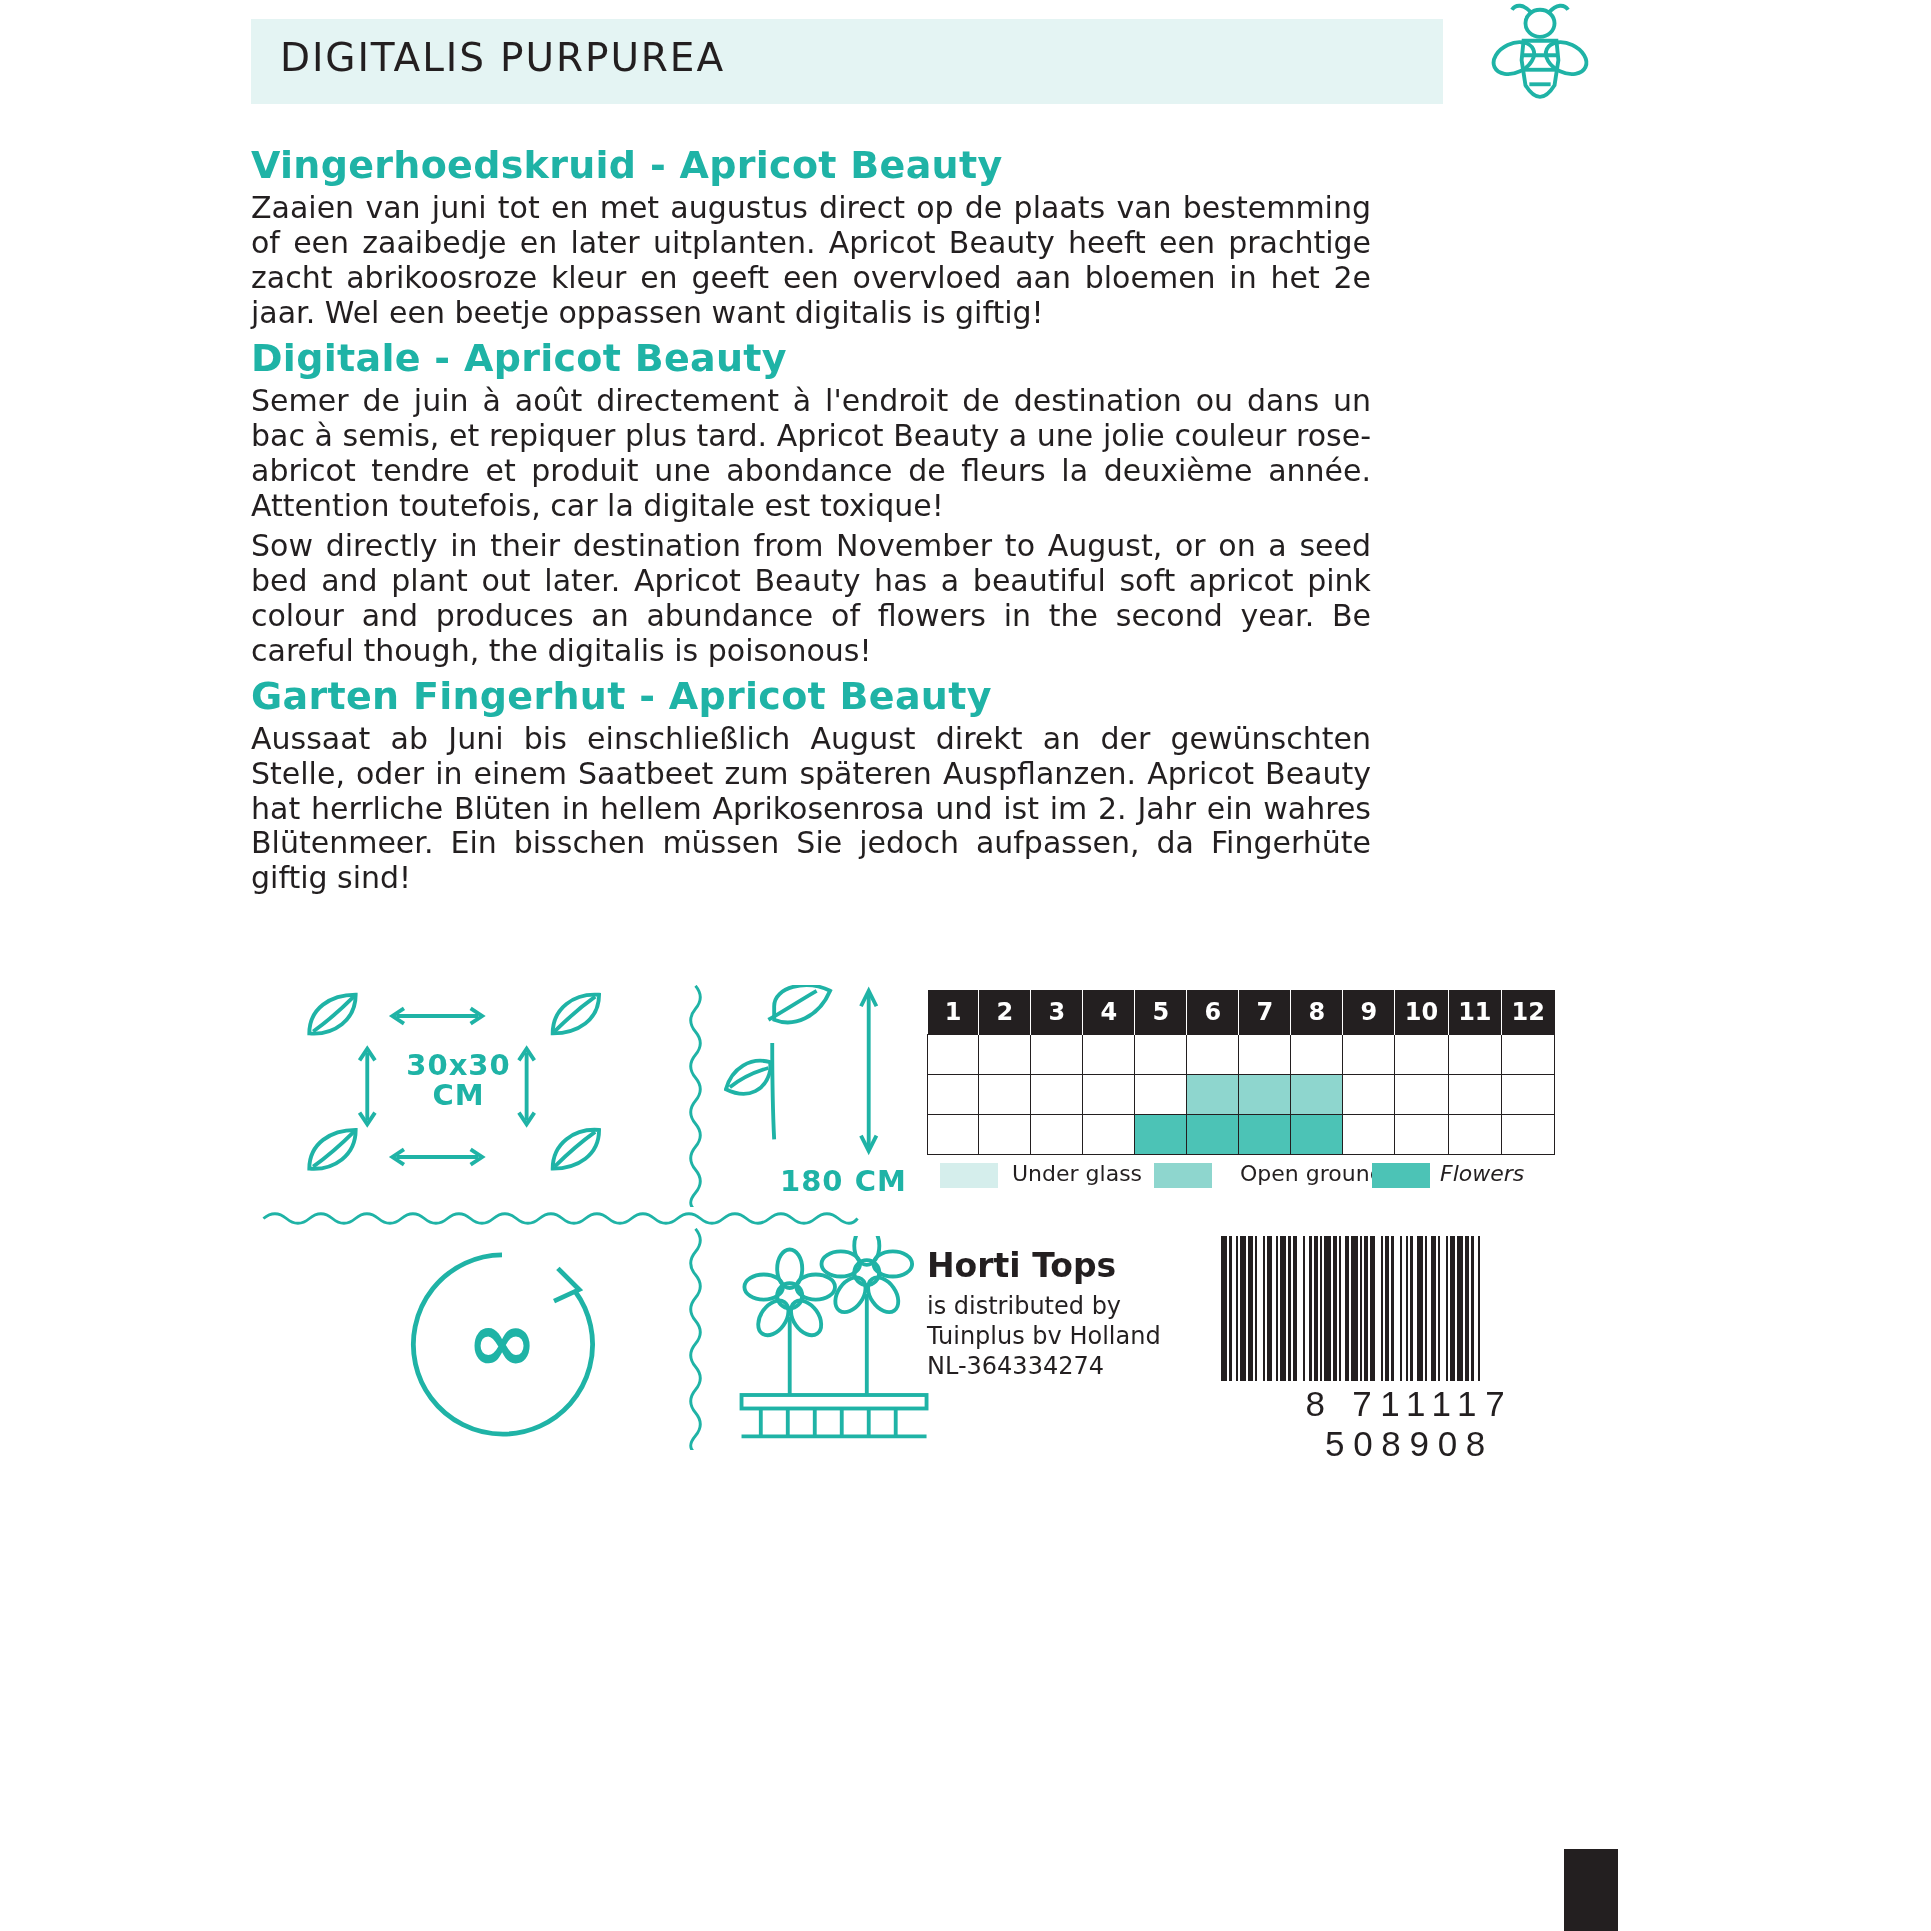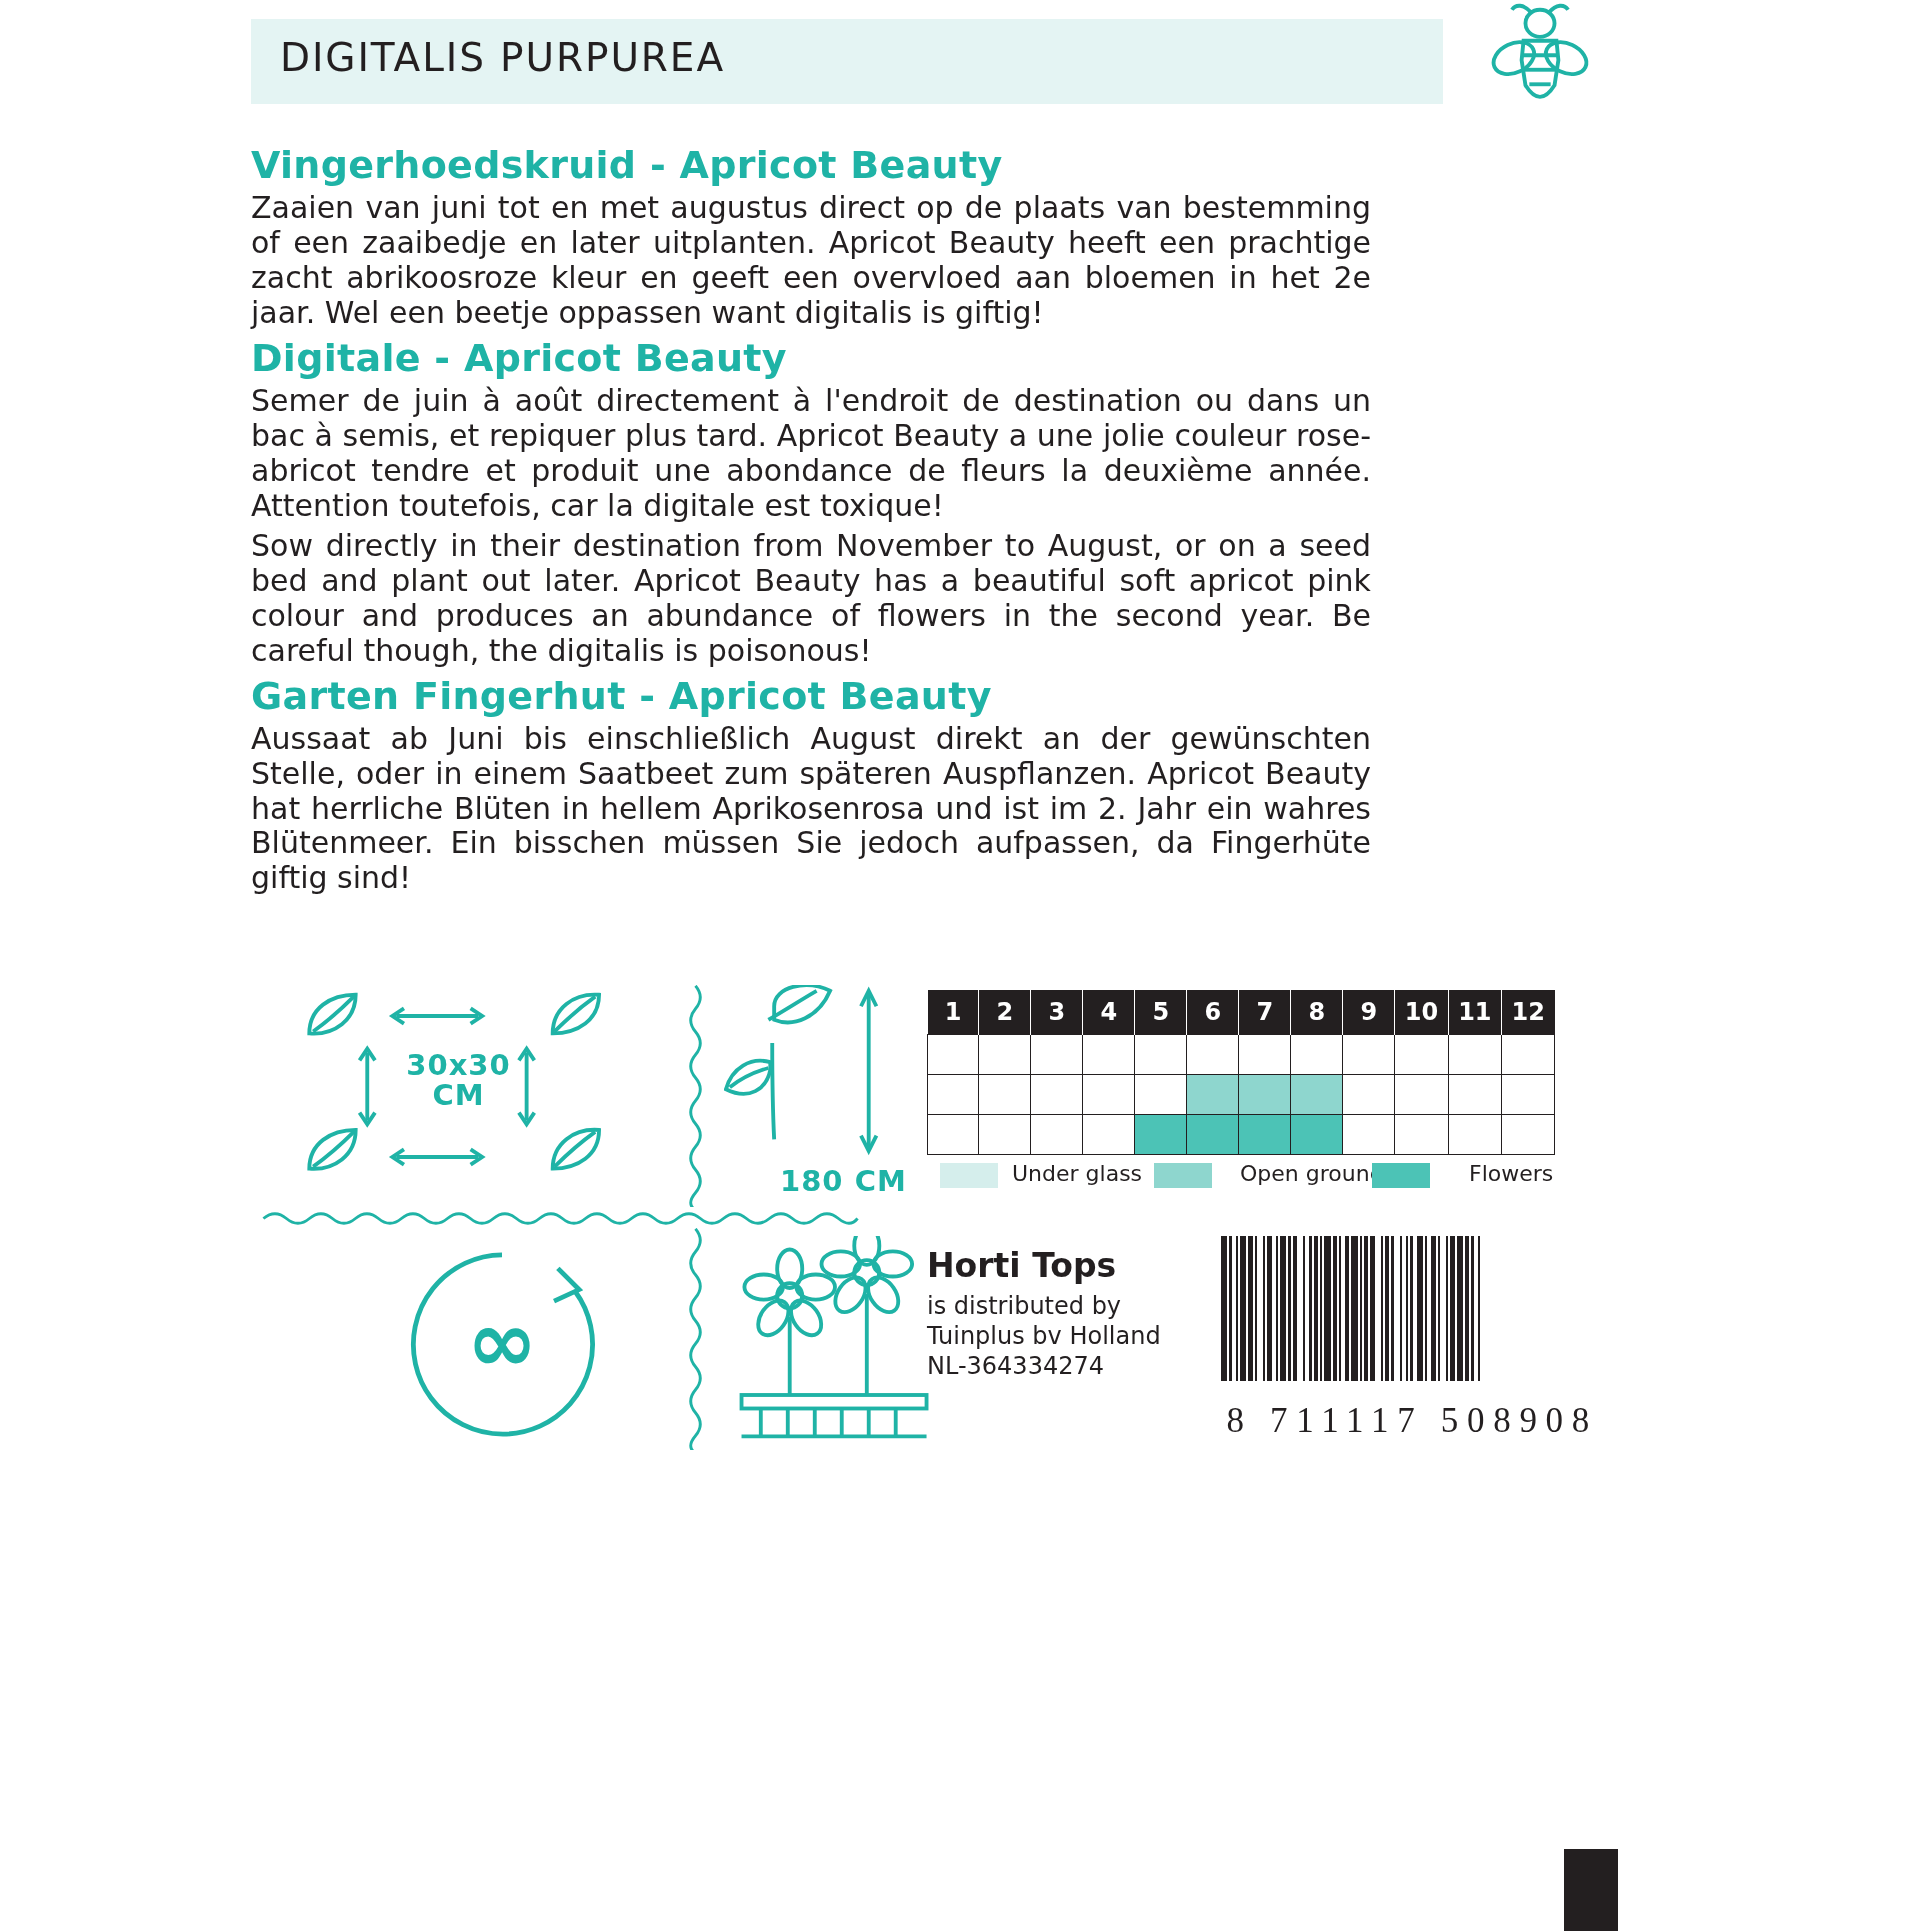--- a/index.html
+++ b/index.html
@@ -178,26 +178,26 @@
     top: 1236px;
     width: 377px;
   }
   .bc-bars {
     height: 145px;
     display: flex;
     align-items: stretch;
   }
   .bc-bars i { display: block; height: 100%; }
   .bc-num {
-    margin-top: 20px;
+    margin-top: 3px;
     font-size: 35px;
     letter-spacing: 8.7px;
     color: #231f20;
-    font-family: Liberation Serif, serif;
-    text-align: right;
+    font-family: Liberation Sans, sans-serif;
+    text-align: center;
   }
   .corner-mark {
     position: absolute;
     left: 1313px;
     top: 1849px;
     width: 54px;
     height: 82px;
     background: #231f20;
   }
 </style>
@@ -432,21 +432,21 @@
         </tbody>
     </table>
   </div>
 
   <div class="legend">
     <div class="sw" style="left:0px; background:#d5eeec;"></div>
     <div class="lb" style="left:72px;">Under glass</div>
     <div class="sw" style="left:214px; background:#8ed6ce;"></div>
     <div class="lb" style="left:300px;">Open ground</div>
     <div class="sw" style="left:432px; background:#4cc3b6;"></div>
-    <div class="lb" style="left:529px;">Flowers</div>
+    <div class="lb" style="left:500px;font-style:italic;">Flowers</div>
   </div>
 
   <div class="brand">
     <div class="brand-name">Horti Tops</div>
     <div class="brand-line">is distributed by</div>
     <div class="brand-line">Tuinplus bv Holland</div>
     <div class="brand-line">NL-364334274</div>
   </div>
 
   <div class="barcode">

